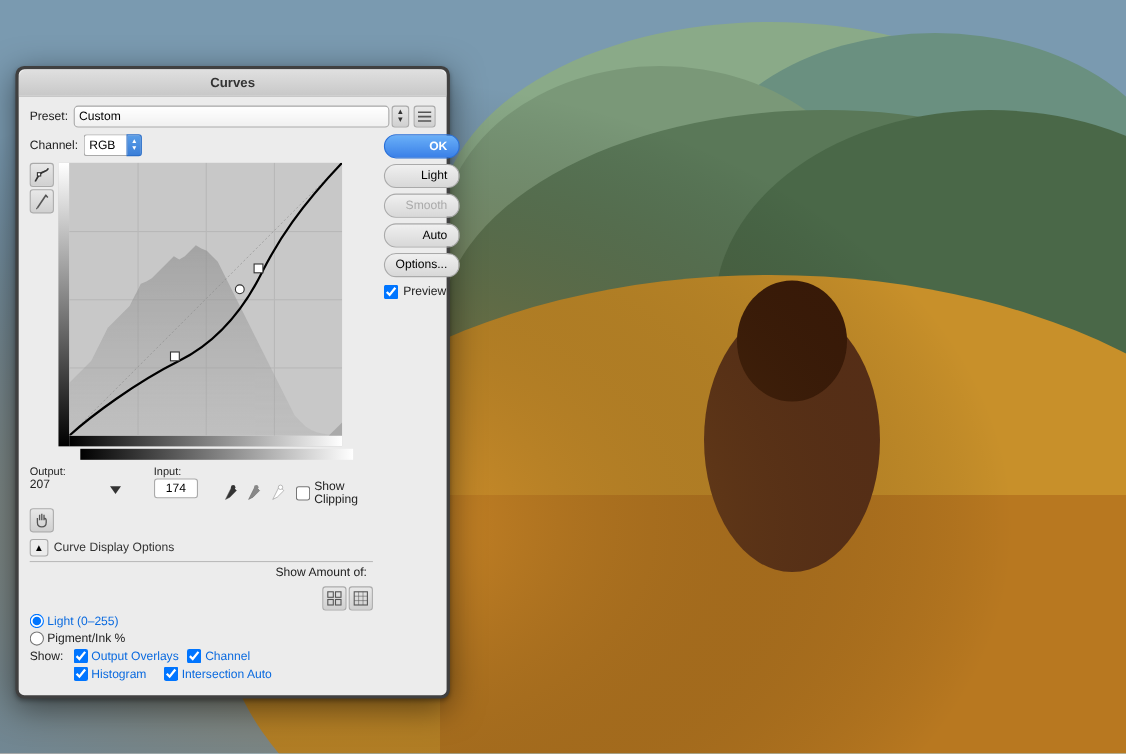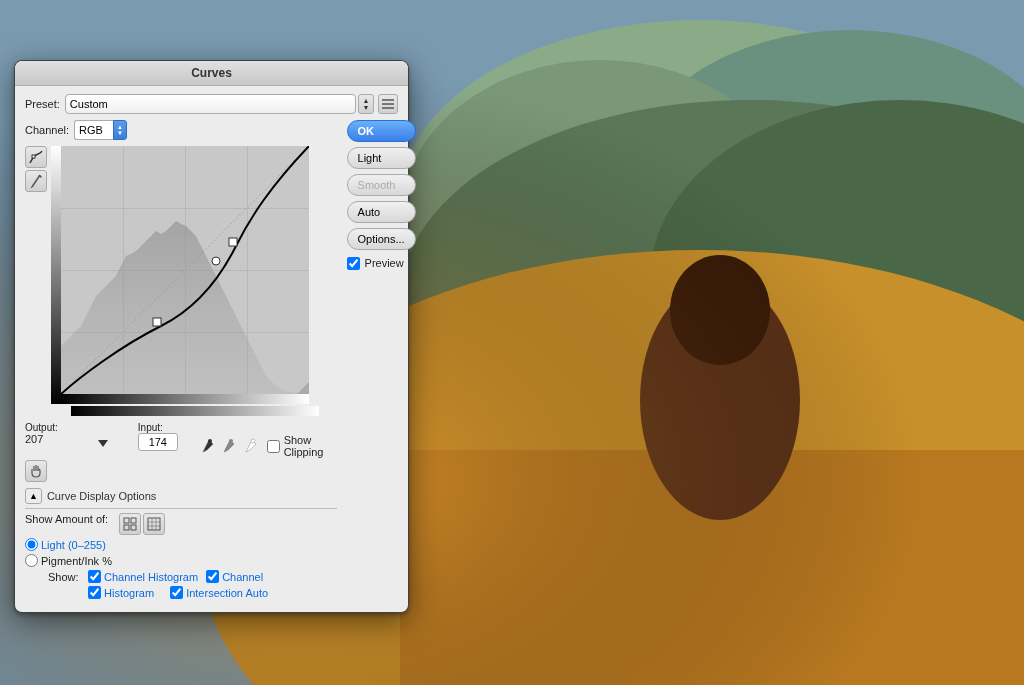--- a/index.html
+++ b/index.html
@@ -42,21 +42,21 @@
 
     
     .dialog {
       position: absolute;
       top: 60px;
       left: 14px;
       width: 395px;
       background: #ececec;
       border-radius: 8px;
       box-shadow: 0 8px 30px rgba(0,0,0,0.5), 0 2px 4px rgba(0,0,0,0.3);
-      border: 1px solid #404040;
+      border: 3px solid #404040;
     }
 
     .dialog-titlebar {
       background: linear-gradient(to bottom, #e0e0e0 0%, #c8c8c8 100%);
       border-radius: 8px 8px 0 0;
       text-align: center;
       padding: 5px 0;
       font-size: 12px;
       font-weight: bold;
       color: #333;
@@ -279,21 +279,21 @@
 
     .dialog-btn {
       height: 22px;
       border-radius: 11px;
       border: 1px solid #aaa;
       background: linear-gradient(to bottom, #f0f0f0 0%, #d8d8d8 100%);
       font-size: 11px;
       cursor: pointer;
       white-space: nowrap;
       padding: 0 10px;
-      text-align: left;
+      text-align: right;
     }
 
     .dialog-btn.primary {
       background: linear-gradient(to bottom, #6ab0f8 0%, #3a80e8 100%);
       border-color: #2a70d8;
       color: white;
       font-weight: bold;
     }
 
     .dialog-btn.disabled {
@@ -341,23 +341,24 @@
       padding-bottom: 4px;
     }
 
     .section-title {
       font-size: 11px;
       color: #333;
     }
 
     .options-row {
       display: flex;
-      align-items: flex-start;
+      align-items: flex-end;
       gap: 6px;
       margin-bottom: 3px;
+      flex-direction: column;
     }
 
     .radio-label {
       display: flex;
       align-items: center;
       gap: 3px;
       font-size: 11px;
       color: #222;
       cursor: pointer;
     }
@@ -393,21 +394,20 @@
       display: flex;
       align-items: center;
       gap: 8px;
       margin-bottom: 3px;
     }
 
     .show-label {
       font-size: 11px;
       color: #222;
       min-width: 32px;
-      margin-left: 23px;
     }
 
     .channel-select-wrapper {
       position: relative;
       display: inline-flex;
     }
 
     .channel-select-wrapper select {
       height: 20px;
       background: white;
@@ -677,21 +677,21 @@
           <label class="radio-label">
             <input type="radio" name="showAmount" style="">
             <span>Pigment/Ink %</span>
           </label>
         </div>
 
         <div class="show-row">
           <span class="show-label">Show:</span>
           <label class="checkbox-label">
             <input type="checkbox" checked="" style="">
-            <span>Channel Histogram</span>
+            <span>Output Overlays</span>
           </label>
           <label class="checkbox-label">
             <input type="checkbox" checked="" style="">
             <span>Channel</span>
           </label>
         </div>
         <div class="show-row">
           <span class="show-label" style="min-width:32px;"></span>
           <label class="checkbox-label">
             <input type="checkbox" checked="" style="">

